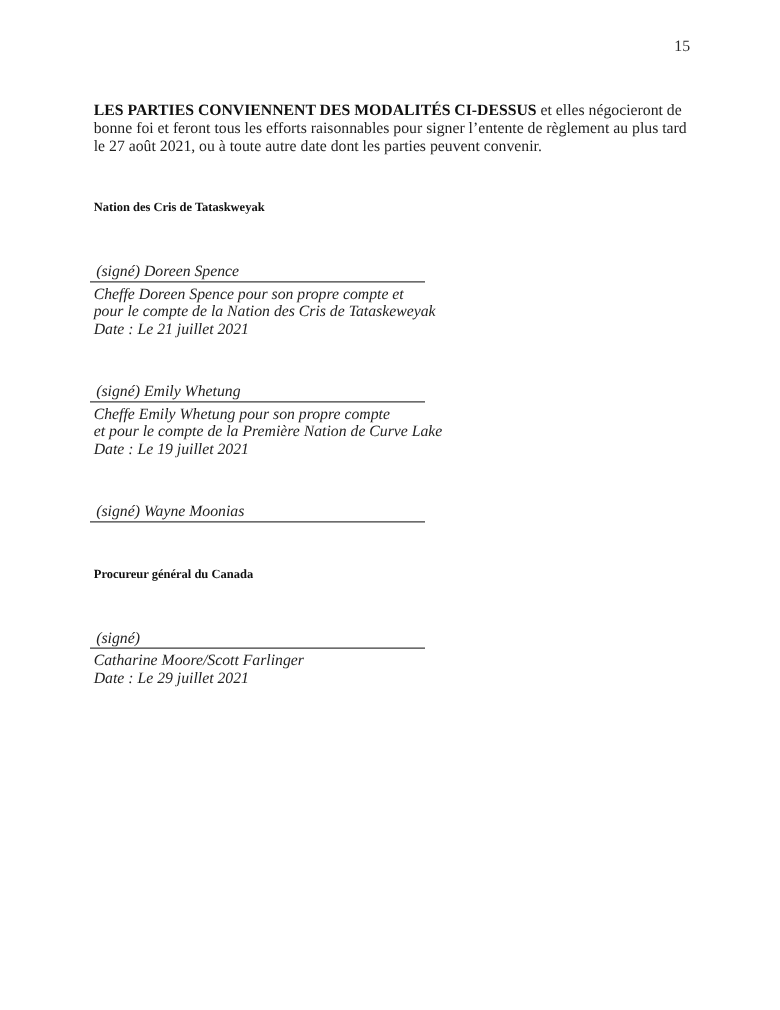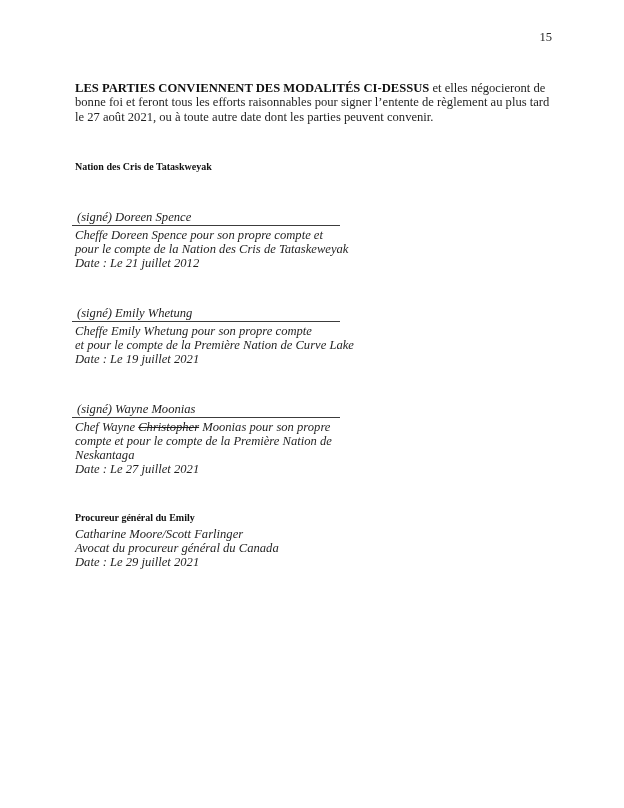--- a/index.html
+++ b/index.html
@@ -78,45 +78,39 @@
   <div class="pagenum">15</div>
 
   <p class="intro"><span class="lead">LES PARTIES CONVIENNENT DES MODALITÉS CI-DESSUS</span><span> et elles négocieront de bonne foi et feront tous les efforts raisonnables pour signer l’entente de règlement au plus tard le 27 août 2021, ou à toute autre date dont les parties peuvent convenir.</span></p>
 
   <section class="sig-block first">
     <h2 class="party">Nation des Cris de Tataskweyak</h2>
     <div class="sig-line"><span class="signed">(signé) Doreen Spence</span></div>
     <div class="attest">
       <div>Cheffe Doreen Spence pour son propre compte et</div>
       <div>pour le compte de la Nation des Cris de Tataskeweyak</div>
-      <div>Date : Le 21 juillet 2012</div>
+      <div>Date : Le 21 juillet 2021</div>
     </div>
   </section>
 
   <section class="sig-block">
     <div class="sig-line"><span class="signed">(signé) Emily Whetung</span></div>
     <div class="attest">
       <div>Cheffe Emily Whetung pour son propre compte</div>
       <div>et pour le compte de la Première Nation de Curve Lake</div>
       <div>Date : Le 19 juillet 2021</div>
     </div>
   </section>
 
   <section class="sig-block">
     <div class="sig-line"><span class="signed">(signé) Wayne Moonias</span></div>
-    <div class="attest">
-      <div><span>Chef Wayne </span><span class="struck">Christopher</span><span> Moonias pour son propre</span></div>
-      <div>compte et pour le compte de la Première Nation de</div>
-      <div>Neskantaga</div>
-      <div>Date : Le 27 juillet 2021</div>
-    </div>
   </section>
 
   <section class="sig-block">
-    <h2 class="party">Procureur général du Emily</h2>
+    <h2 class="party">Procureur général du Canada</h2>
+    <div class="sig-line"><span class="signed">(signé)</span></div>
     <div class="attest">
       <div>Catharine Moore/Scott Farlinger</div>
-      <div>Avocat du procureur général du Canada</div>
       <div>Date : Le 29 juillet 2021</div>
     </div>
   </section>
 
 </div>
 
 </body></html>

